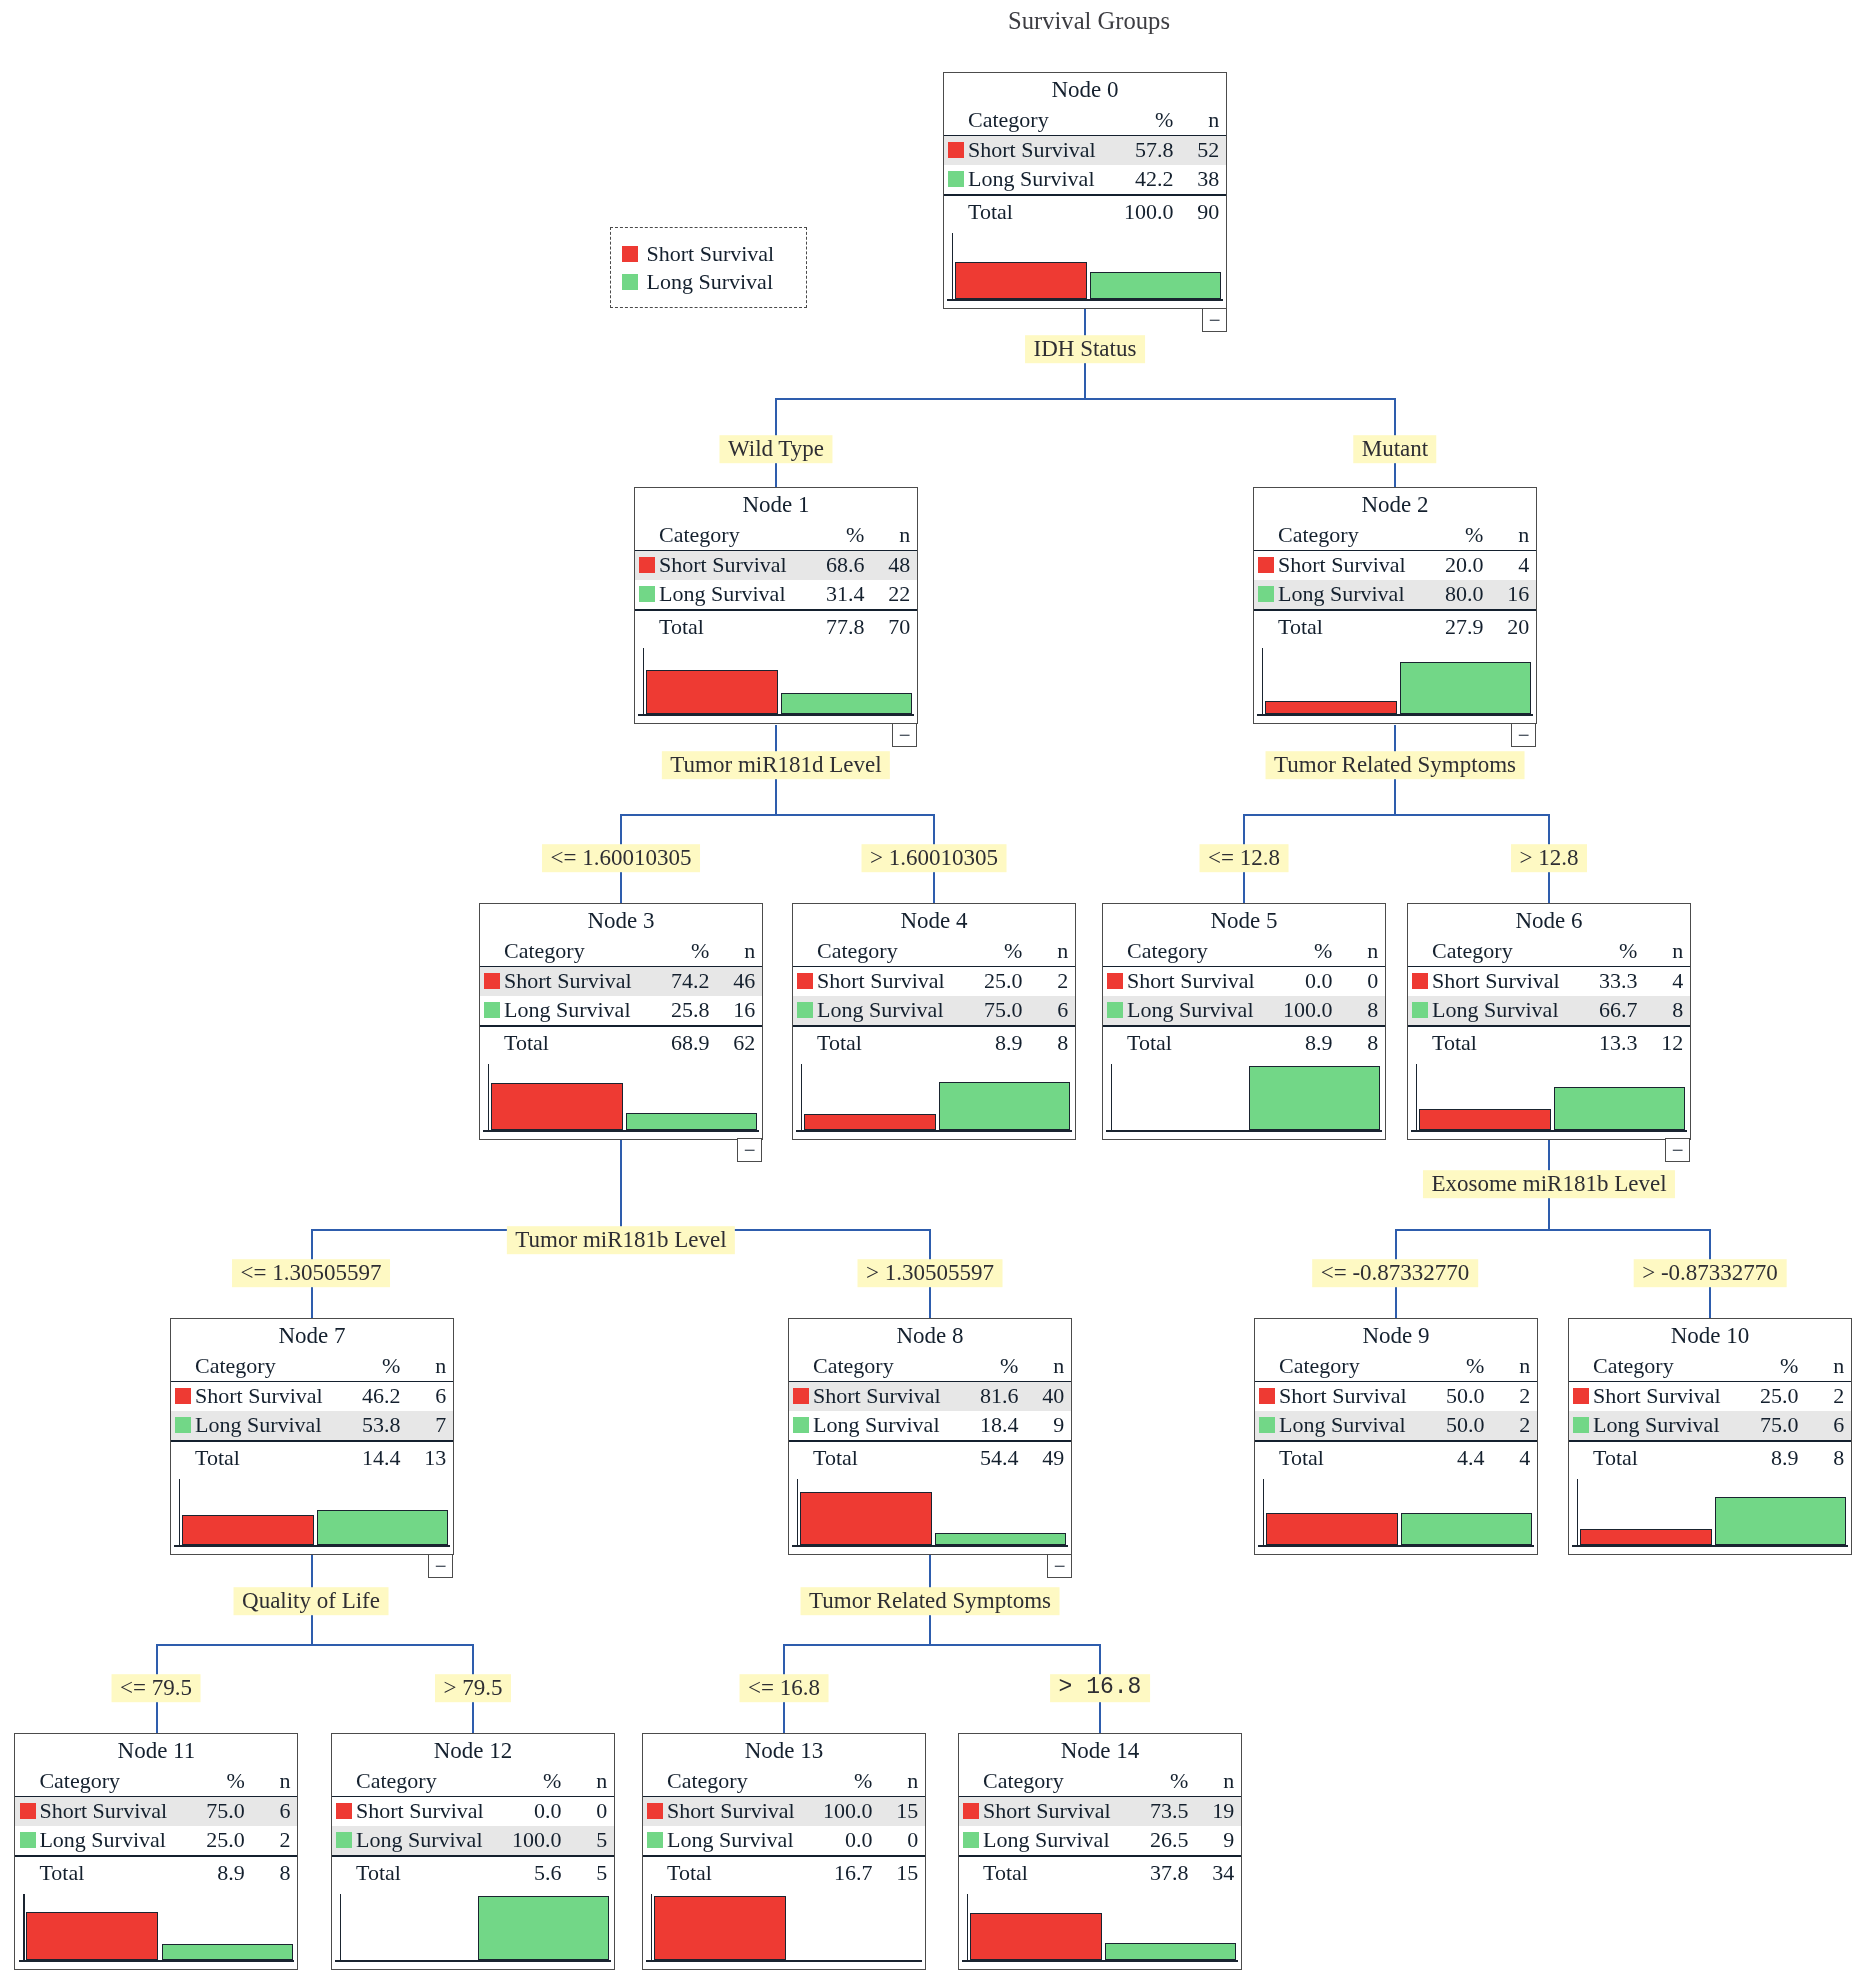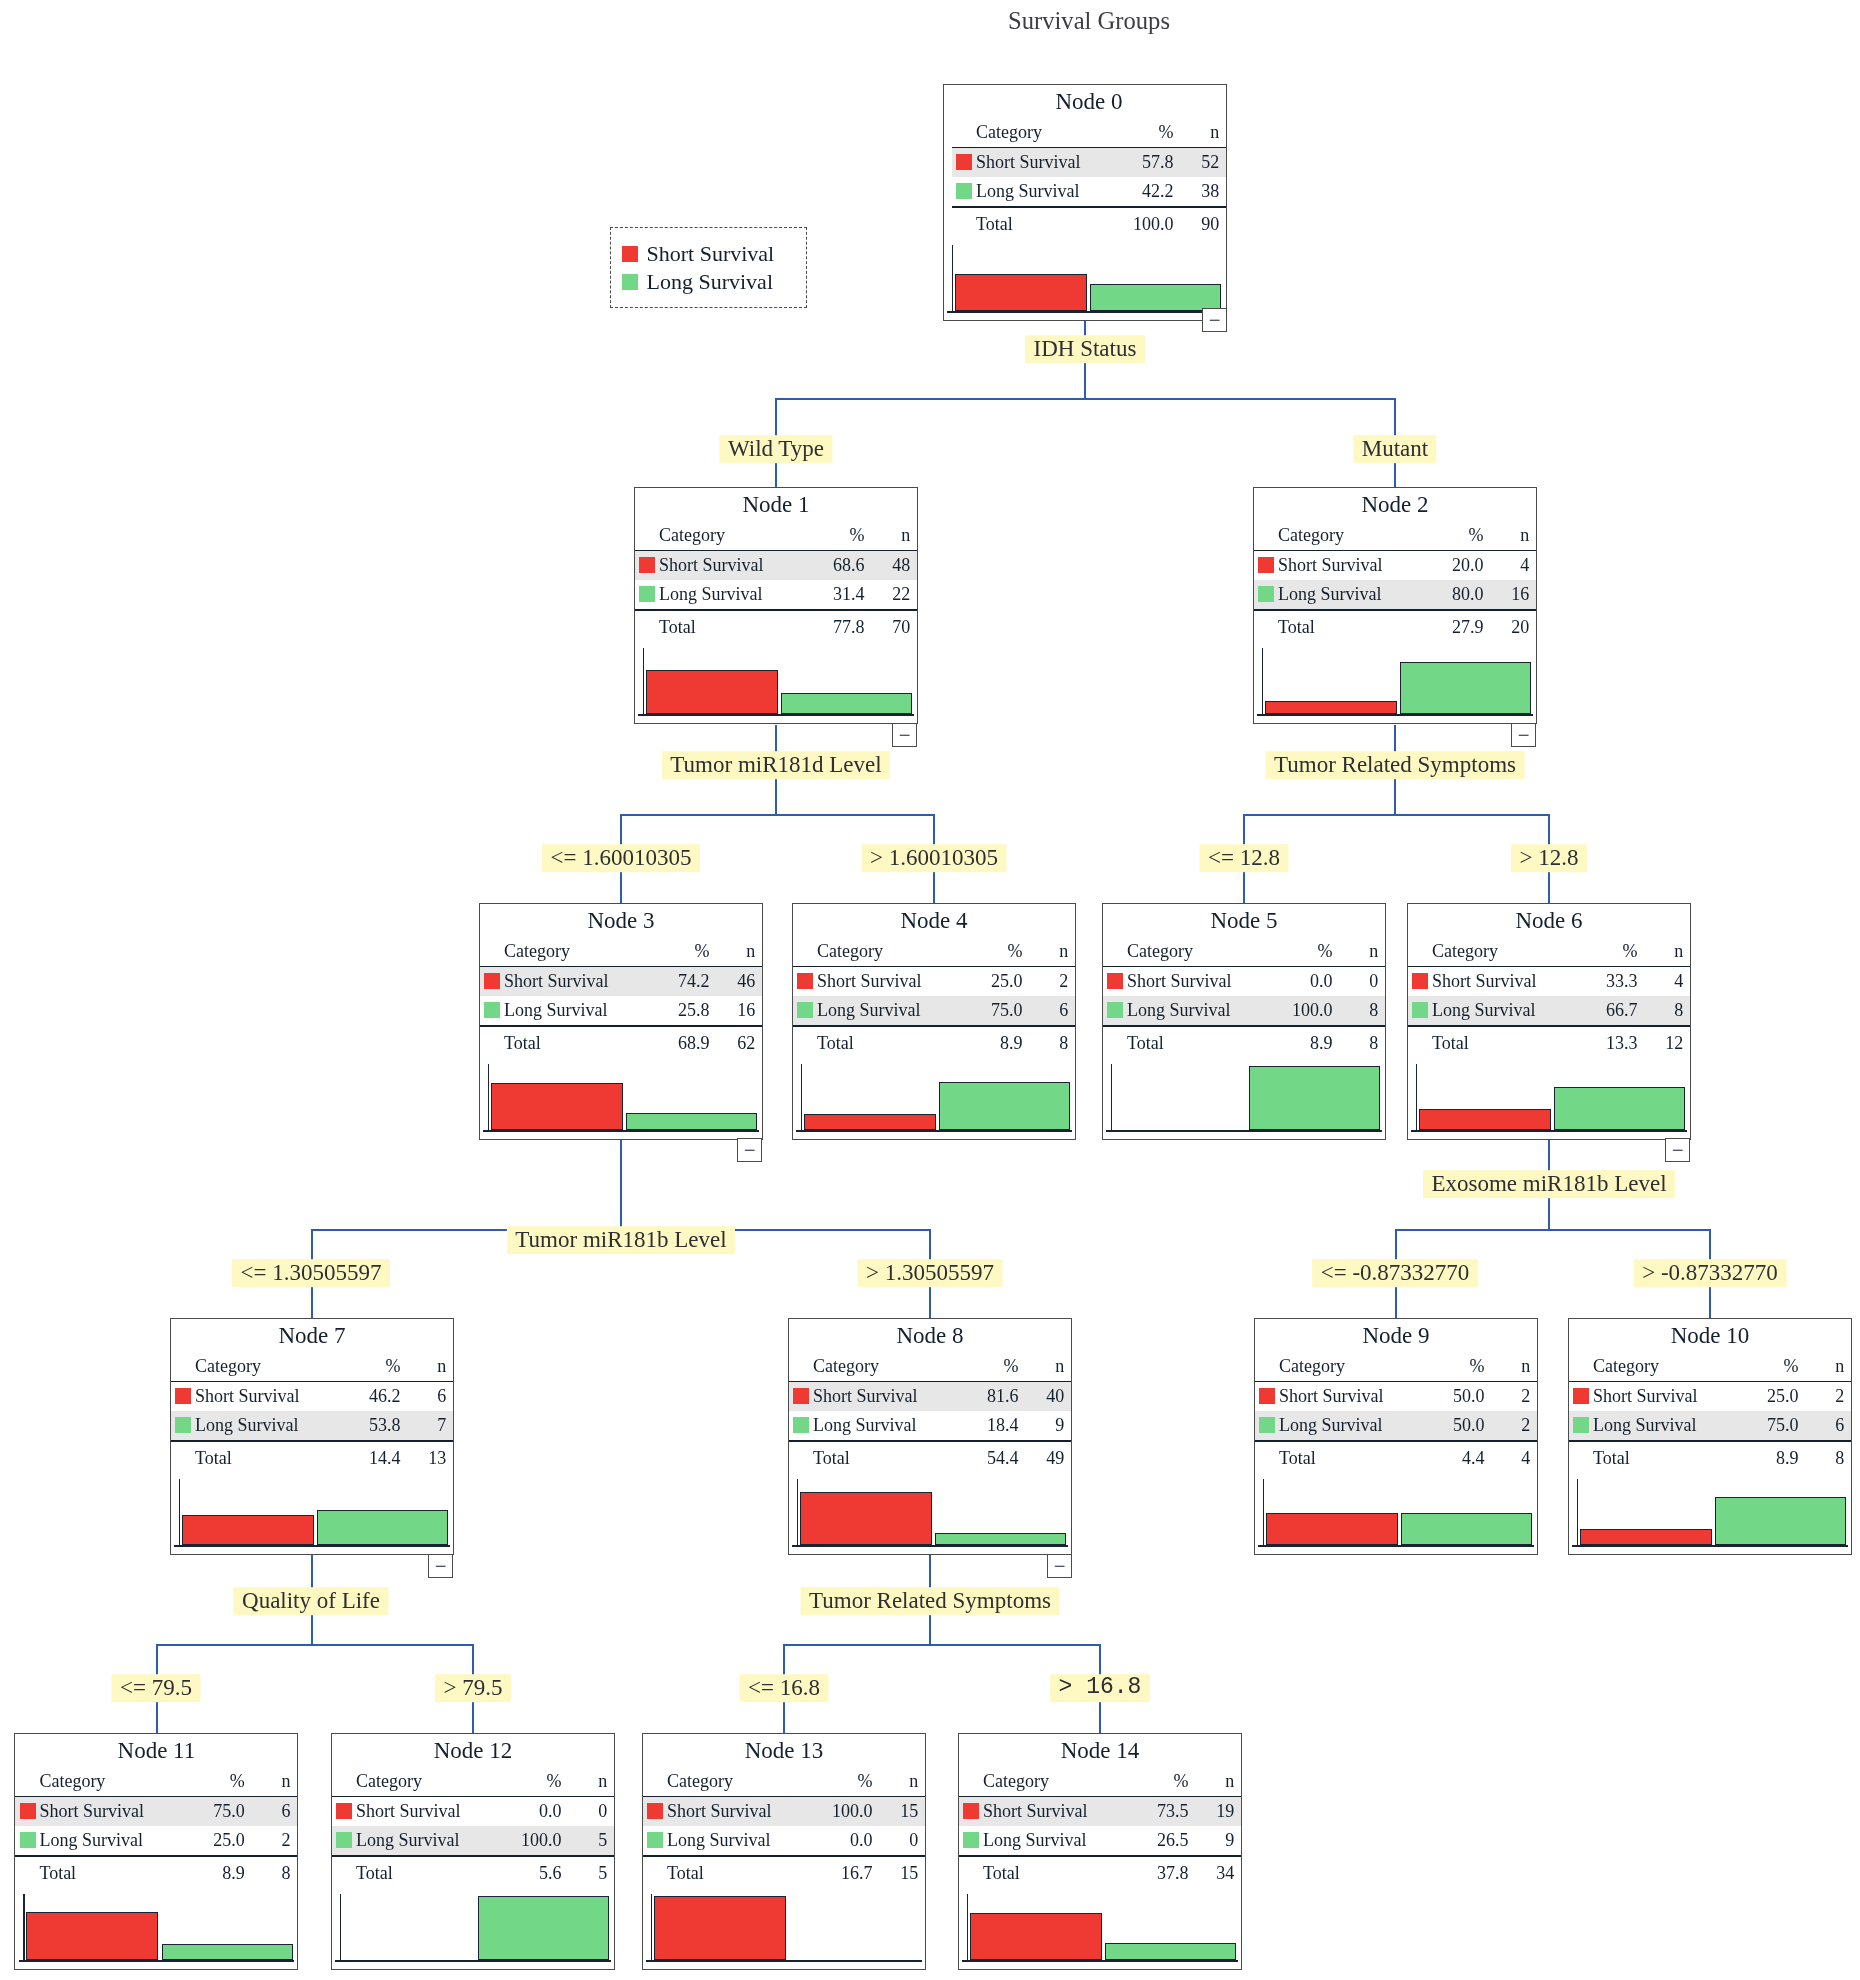--- a/index.html
+++ b/index.html
@@ -19,21 +19,21 @@
   .swatch.long{background:var(--long,#72d787);}
   
   .cline{position:absolute;background:var(--conn,#2e5dad);}
   .split-label,.branch-label{position:absolute;transform:translate(-50%,-50%);
     background:#fef9c3;padding:0 8.5px;font-size:23px;color:#2e2e33;white-space:nowrap;line-height:1.2;}
   
   .node{position:absolute;width:284px;height:237px;border:1.7px solid #4c4c4c;
     background:#fff;box-sizing:border-box;}
   .node-title{text-align:center;font-size:23px;line-height:30.5px;padding-top:1.7px;height:30.5px;}
   .trow{display:grid;grid-template-columns:24px 1fr 64px 39px;align-items:center;
-    height:29px;padding-right:6.8px;box-sizing:border-box;font-size:18px;line-height:1;}
+    height:29px;padding-right:6.8px;box-sizing:border-box;font-size:22px;line-height:1;}
   .trow .c-swatch{display:flex;justify-content:flex-start;padding-left:4.2px;}
   .trow .c-pct{text-align:right;padding-right:6.8px;}
   .trow .c-n{text-align:right;}
   .thead{height:30.5px;border-bottom:1.7px solid #14202e;}
   .thead .c-label{padding-left:0;}
   .row-long{border-bottom:2.5px solid #14202e;height:31px;}
   .trow.hl{background:var(--hl,#e7e7e7);}
   .total-row{height:32px;}
   
   .chart{position:absolute;left:3.4px;right:3.4px;top:156px;bottom:6.8px;}
@@ -105,21 +105,21 @@
     <div class="split-label" style="left: 311px; top: 1601px;">Quality of Life</div>
     <div class="branch-label" style="left: 156px; top: 1688px;">&lt;= 79.5</div>
     <div class="branch-label" style="left: 473px; top: 1688px;">&gt; 79.5</div>
     <div class="cline" style="left: 929px; top: 1555px; width: 1.7px; height: 91px;"></div>
     <div class="cline" style="left: 783px; top: 1644px; width: 318px; height: 1.7px;"></div>
     <div class="cline" style="left: 783px; top: 1644px; width: 1.7px; height: 89px;"></div>
     <div class="cline" style="left: 1099px; top: 1644px; width: 1.7px; height: 89px;"></div>
     <div class="split-label" style="left: 930px; top: 1601px;">Tumor Related Symptoms</div>
     <div class="branch-label" style="left: 784px; top: 1688px;">&lt;= 16.8</div>
     <div class="branch-label" style="left: 1100px; top: 1688px; font-family: Liberation Mono, monospace;">&gt; 16.8</div>
-    <div class="node" style="left: 943px; top: 84px; padding-left: 8px;">
+    <div class="node" style="left: 943px; top: 72px;">
     <div class="node-title">Node 0</div>
     <div class="trow thead">
       <span class="c-swatch"></span>
       <span class="c-label hdr-cat">Category</span>
       <span class="c-pct hdr-pct">%</span>
       <span class="c-n hdr-n">n</span>
     </div>
     <div class="trow row-short hl">
       <span class="c-swatch">
           <span class="swatch short"></span>

